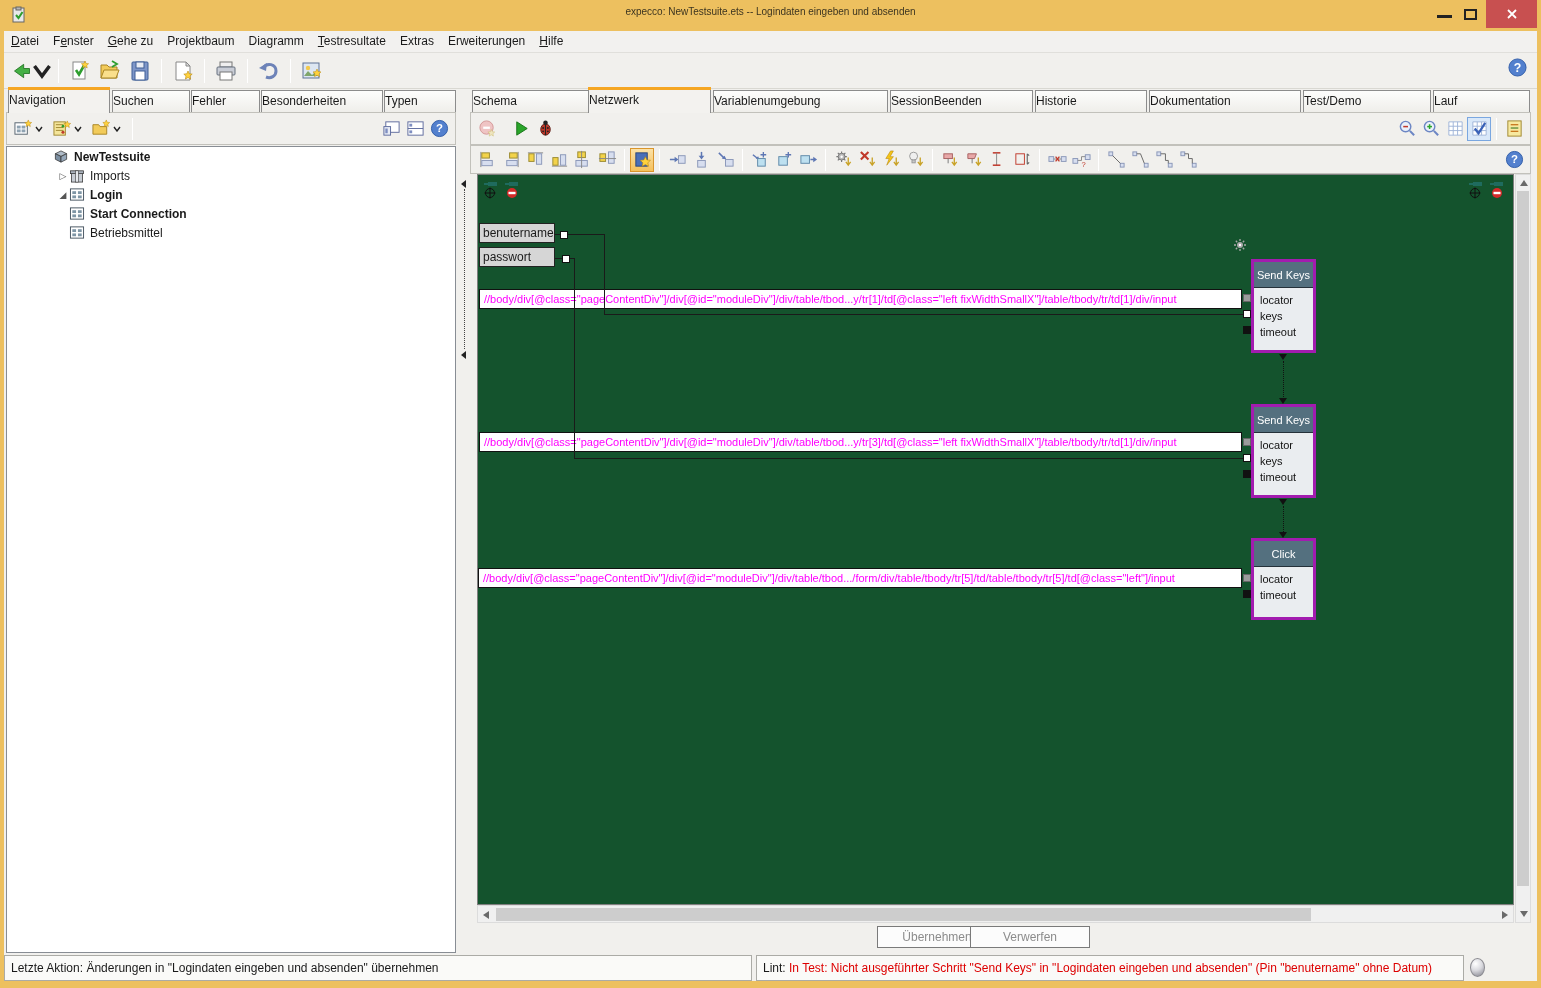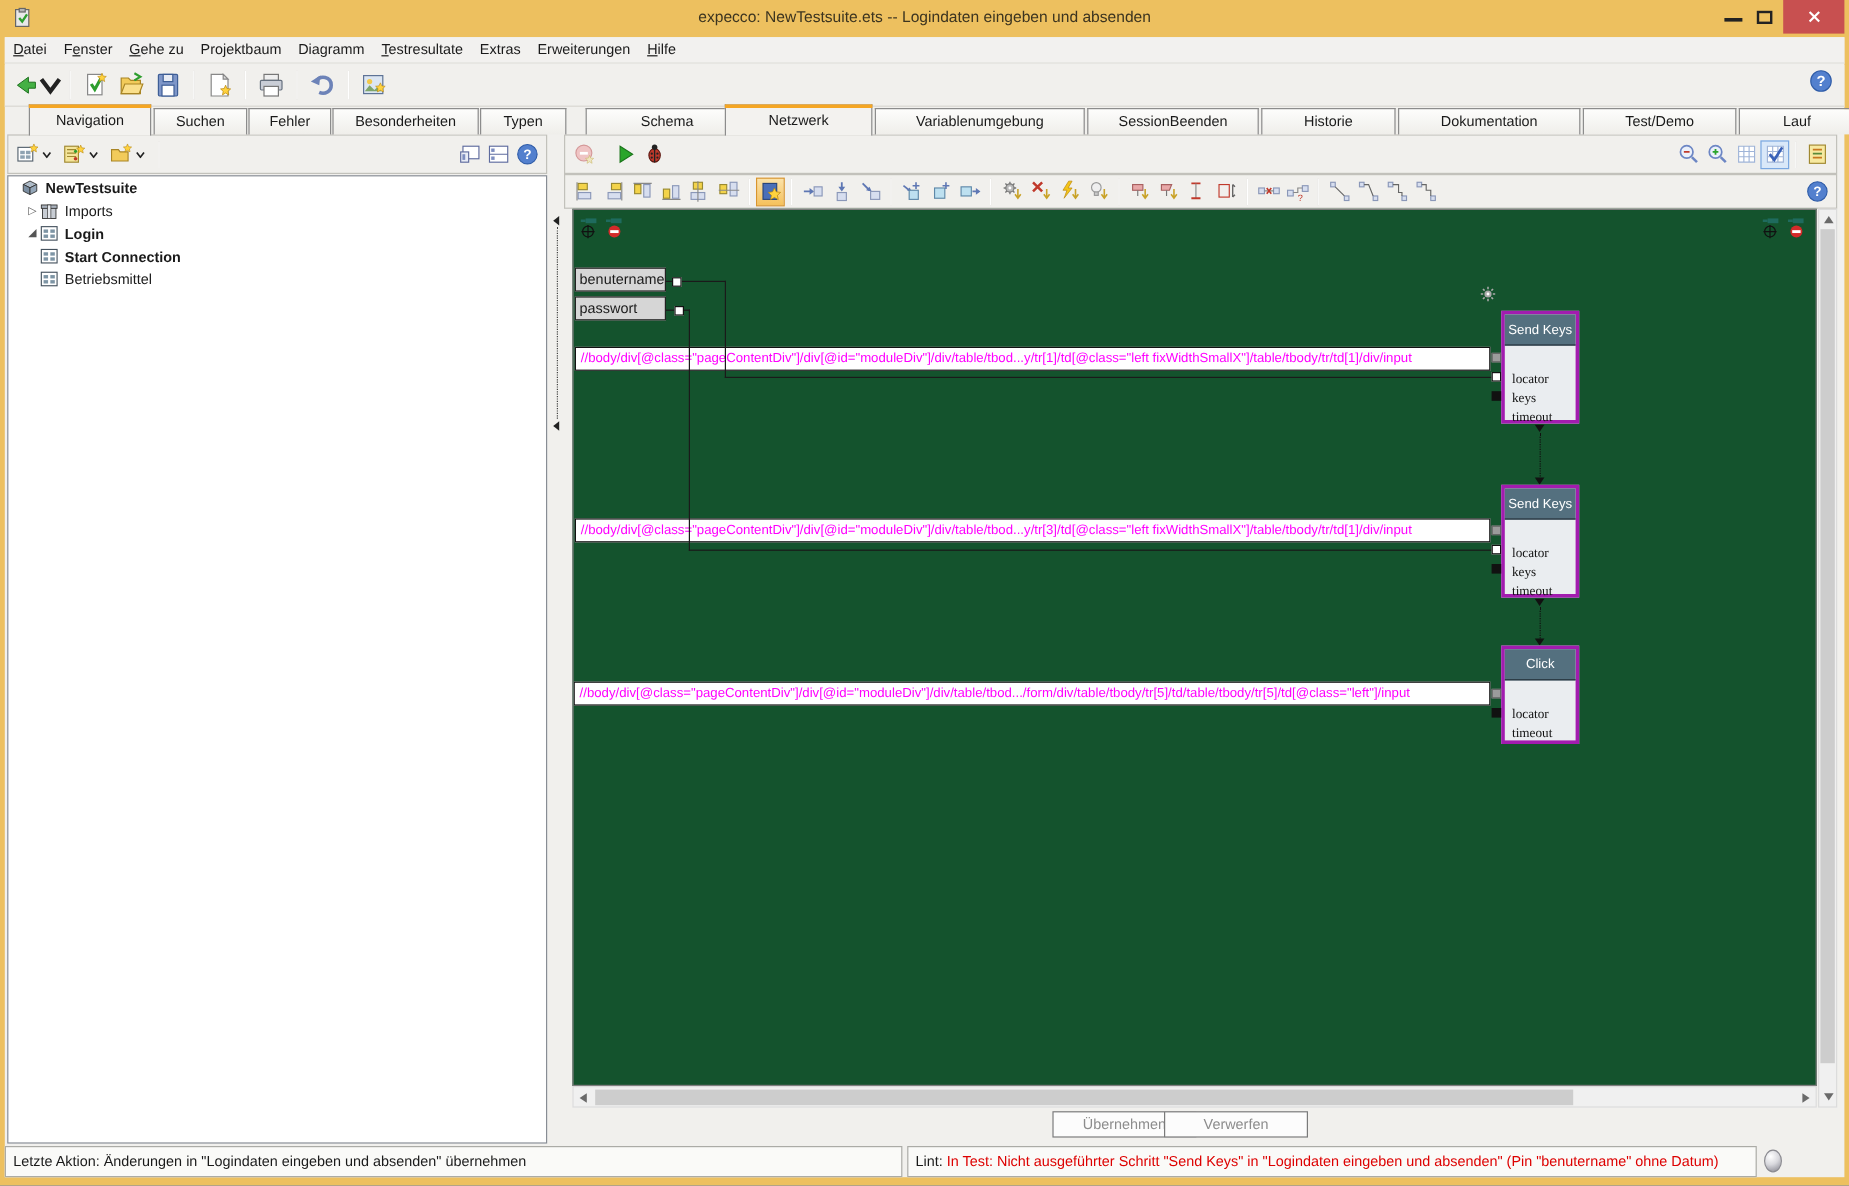--- a/index.html
+++ b/index.html
@@ -3,21 +3,21 @@
 <meta charset="utf-8">
 <style>
   html,body{margin:0;padding:0;background:#888;}
   *{box-sizing:border-box;}
   .window{position:relative;width:1541px;height:988px;background:var(--titlebar,#EDC05F);
     font-family:"Liberation Sans","DejaVu Sans",sans-serif;font-size:12px;color:#1a1a1a;overflow:hidden;}
   .abs{position:absolute;}
 
   
   .titlebar{left:0;top:0;width:1541px;height:31px;}
-  .title-text{left:0;right:0;top:6px;text-align:center;font-size:13px;color:#3c3420;}
+  .title-text{left:0;right:0;top:6px;text-align:center;font-size:10px;color:#3c3420;}
   .win-min{left:1437px;top:15px;width:15px;height:3px;background:#222;}
   .win-max{left:1464px;top:9px;width:13px;height:11px;border:2px solid #222;background:transparent;}
   .win-close{left:1486px;top:0;width:51px;height:28px;background:var(--close_button,#C85050);
     display:flex;align-items:center;justify-content:center;}
 
   
   .frame{left:4px;top:31px;width:1533px;height:950px;background:#F1F0ED;}
 
   
   .menubar{left:4px;top:31px;width:1533px;height:22px;display:flex;align-items:center;background:#F2F1EF;border-bottom:1px solid #E0DFDB;}
@@ -27,35 +27,35 @@
   
   .toolbar{left:4px;top:54px;width:1533px;height:35px;display:flex;align-items:center;background:#F1F0ED;border-bottom:1px solid #D9D8D2;padding-left:8px;}
   .tbtn{width:30px;height:28px;display:flex;align-items:center;justify-content:center;}
   .tbtn svg{width:24px;height:24px;}
   .tsep{width:1px;height:24px;background:#CFCEC8;border-right:1px solid #fff;margin:0 6px;}
   .chev{width:9px;height:28px;display:flex;align-items:center;}
   .toolbar-help{position:absolute;right:14px;top:58px;}
 
   
   .tab{position:absolute;top:90px;height:22px;border:1px solid #8C8C8C;border-bottom:none;
-    background:linear-gradient(#FDFDFC,#EFEEEA);text-align:center;line-height:20px;font-size:12px;cursor:default;z-index:2;margin-left:16px;}
+    background:linear-gradient(#FDFDFC,#EFEEEA);text-align:left;line-height:20px;font-size:12px;cursor:default;z-index:2;}
   .tab.active{top:87px;height:26px;background:#F3F2EF;z-index:5;line-height:24px;}
   .tab.active::before{content:"";position:absolute;left:-1px;right:-1px;top:-1px;height:3px;background:var(--accent_tab,#F5A623);}
 
   
   .ptool{position:absolute;top:112px;height:33px;background:#F1F0ED;border:1px solid #C2C1BB;display:flex;align-items:center;padding:0 4px;}
   .ibtn{width:24px;height:24px;display:flex;align-items:center;justify-content:center;}
   .ibtn svg{width:19px;height:19px;}
   .ibtn.sel{border:1px solid #7AA7E0;background:#D9E8F9;}
   .isep{width:1px;height:22px;background:#CFCEC8;border-right:1px solid #fff;margin:0 5px;}
   .spring{flex:1;}
 
   
   .tree-panel{left:6px;top:146px;width:450px;height:807px;background:#fff;border:1px solid #888D94;}
-  .tree-row{position:relative;height:19px;display:flex;align-items:center;white-space:nowrap;}
+  .tree-row{position:relative;height:19px;display:flex;align-items:center;white-space:nowrap;margin-left:36px;}
   .tree-row .exp{width:12px;font-size:9px;color:#555;text-align:center;flex:0 0 12px;}
   .tree-row svg{flex:0 0 16px;width:16px;height:15px;margin-right:5px;}
   .tree-row.selected{background:var(--selection,#4499F2);color:#fff;font-weight:bold;}
   .b{font-weight:bold;}
 
   
   .splitter{left:458px;top:89px;width:12px;height:864px;}
   .split-dots{position:absolute;left:6px;top:100px;height:160px;border-left:1px dotted #444;}
   .split-arr{position:absolute;left:3px;width:0;height:0;border-top:4px solid transparent;border-bottom:4px solid transparent;border-right:5px solid #222;}
 
@@ -64,21 +64,21 @@
   .inbox{position:absolute;width:76px;height:20px;background:#D6D6D6;border:1px solid #222;line-height:18px;padding-left:3px;z-index:2;}
   .xpath{position:absolute;height:20px;background:#fff;border:1px solid #111;color:var(--locator_text,#FF00FF);
     font-size:11px;line-height:18px;padding-left:4px;white-space:nowrap;overflow:hidden;z-index:2;}
   .wire{position:absolute;background:#1a1a1a;z-index:3;}
   .pin{position:absolute;width:8px;height:8px;z-index:4;}
   .pin.open{background:#fff;border:1px solid #111;}
   .pin.gray{background:#9B9B9B;border:1px solid #666;}
   .pin.black{background:#111;}
   .node{position:absolute;width:65px;background:var(--node_body,#EAEDF0);border:3px solid #a21caf;z-index:2;}
   .node-header{height:26px;background:var(--node_header,#54707F);color:#fff;font-size:11px;text-align:center;line-height:26px;border-bottom:1px solid #25313A;}
-  .node-body{padding-top:20px;font-family:Liberation Serif, serif;}
+  .node-body{padding-top:4px;}
   .pin-label{height:16px;line-height:16px;font-size:11px;padding-left:6px;color:#111;}
   .flow{position:absolute;border-left:1px dotted #111;z-index:1;}
   .arrow-down{position:absolute;width:0;height:0;border-left:4px solid transparent;border-right:4px solid transparent;border-top:6px solid #111;z-index:2;}
 
   
   .sbar{position:absolute;background:#F0F0F0;border:1px solid #DCDCDC;}
   .sthumb{position:absolute;background:#CDCDCD;}
   .sarr{position:absolute;width:0;height:0;}
 
   

